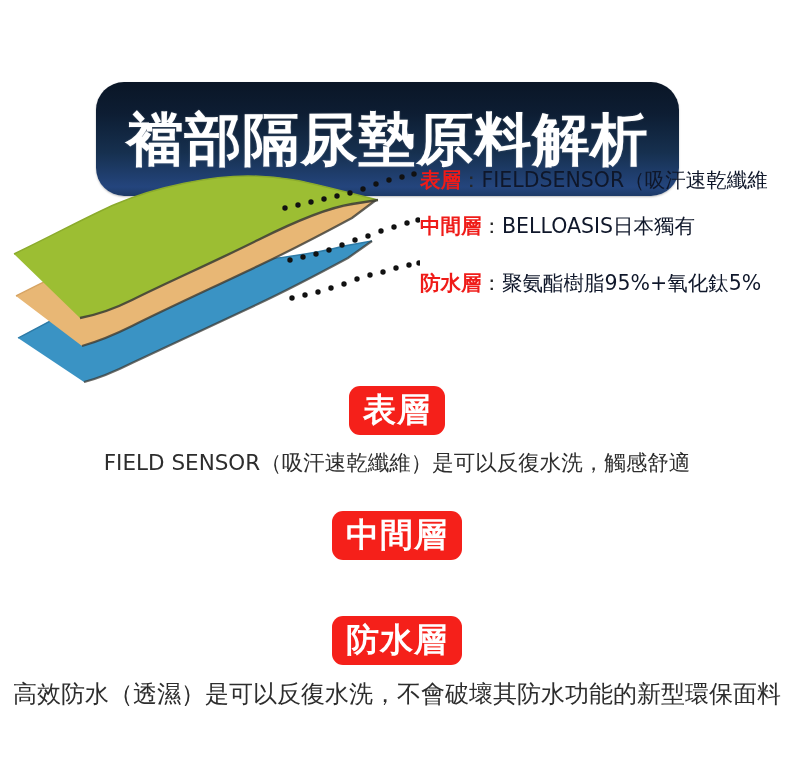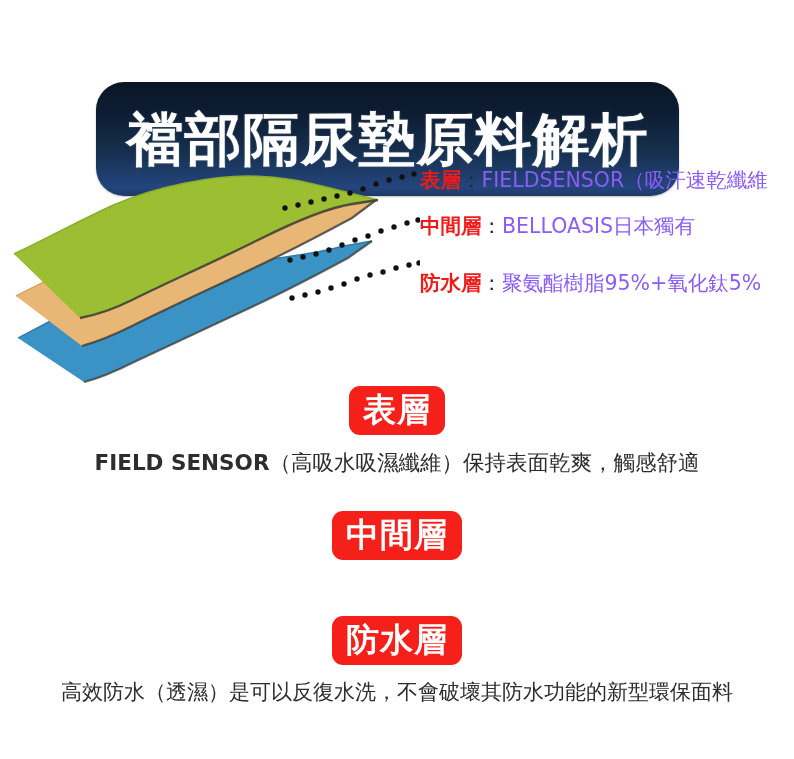--- a/index.html
+++ b/index.html
@@ -59,21 +59,21 @@
     white-space: nowrap;
     font-size: 20.5px;
     line-height: 1;
     color: #262626;
   }
   .callout .layer-name {
     color: #ef1b18;
     font-weight: bold;
   }
   .callout .layer-desc {
-    color: #8b5cf6;
+    color: #0f172a;
   }
   #callout-1 { left: 420px; top: 170px; }
   #callout-2 { left: 420px; top: 216px; }
   #callout-3 { left: 420px; top: 273px; }
 
   
   .section { position: absolute; width: 794px; }
   .badge {
     background: #f5201a;
     color: #ffffff;
@@ -90,30 +90,30 @@
   }
   .section-desc {
     text-align: center;
     font-size: 21.5px;
     line-height: 1;
     color: #2d2d2d;
     margin-top: 17px;
     white-space: nowrap;
   }
   .section-desc .bold-latin {
-    font-weight: bold;
+    font-weight: normal;
     letter-spacing: 0px;
   }
 
   #section-surface      { top: 386px; }
   #section-middle       { top: 511px; }
   #section-waterproof   { top: 616px; }
 
   #section-middle .section-desc { font-size: 20.5px; }
-  #section-waterproof .section-desc { font-size: 21px; }
+  #section-waterproof .section-desc { font-size: 24px; }
 </style>
 </head>
 <body>
 
 <div id="title-banner">
   <span class="title-text">襠部隔尿墊原料解析</span>
 </div>
 
 <div id="layer-illustration">
   <svg width="420" height="235" viewBox="0 0 420 235" xmlns="http://www.w3.org/2000/svg">
@@ -239,21 +239,21 @@
 
 <div class="callout" id="callout-3">
   <span class="layer-name">防水層</span><span class="layer-sep">：</span><span class="layer-desc">聚氨酯樹脂95%+氧化鈦5%</span>
 </div>
 
 <div class="section" id="section-surface">
   <div class="badge-wrap">
     <span class="badge">表層</span>
   </div>
   <div class="section-desc">
-    <span class="bold-latin">FIELD SENSOR</span><span>（高吸水吸濕纖維）保持表面乾爽，觸感舒適</span>
+    <span class="bold-latin">FIELD SENSOR</span><span>（吸汗速乾纖維）是可以反復水洗，觸感舒適</span>
   </div>
 </div>
 
 <div class="section" id="section-middle">
   <div class="badge-wrap">
     <span class="badge">中間層</span>
   </div>
 </div>
 
 <div class="section" id="section-waterproof">

